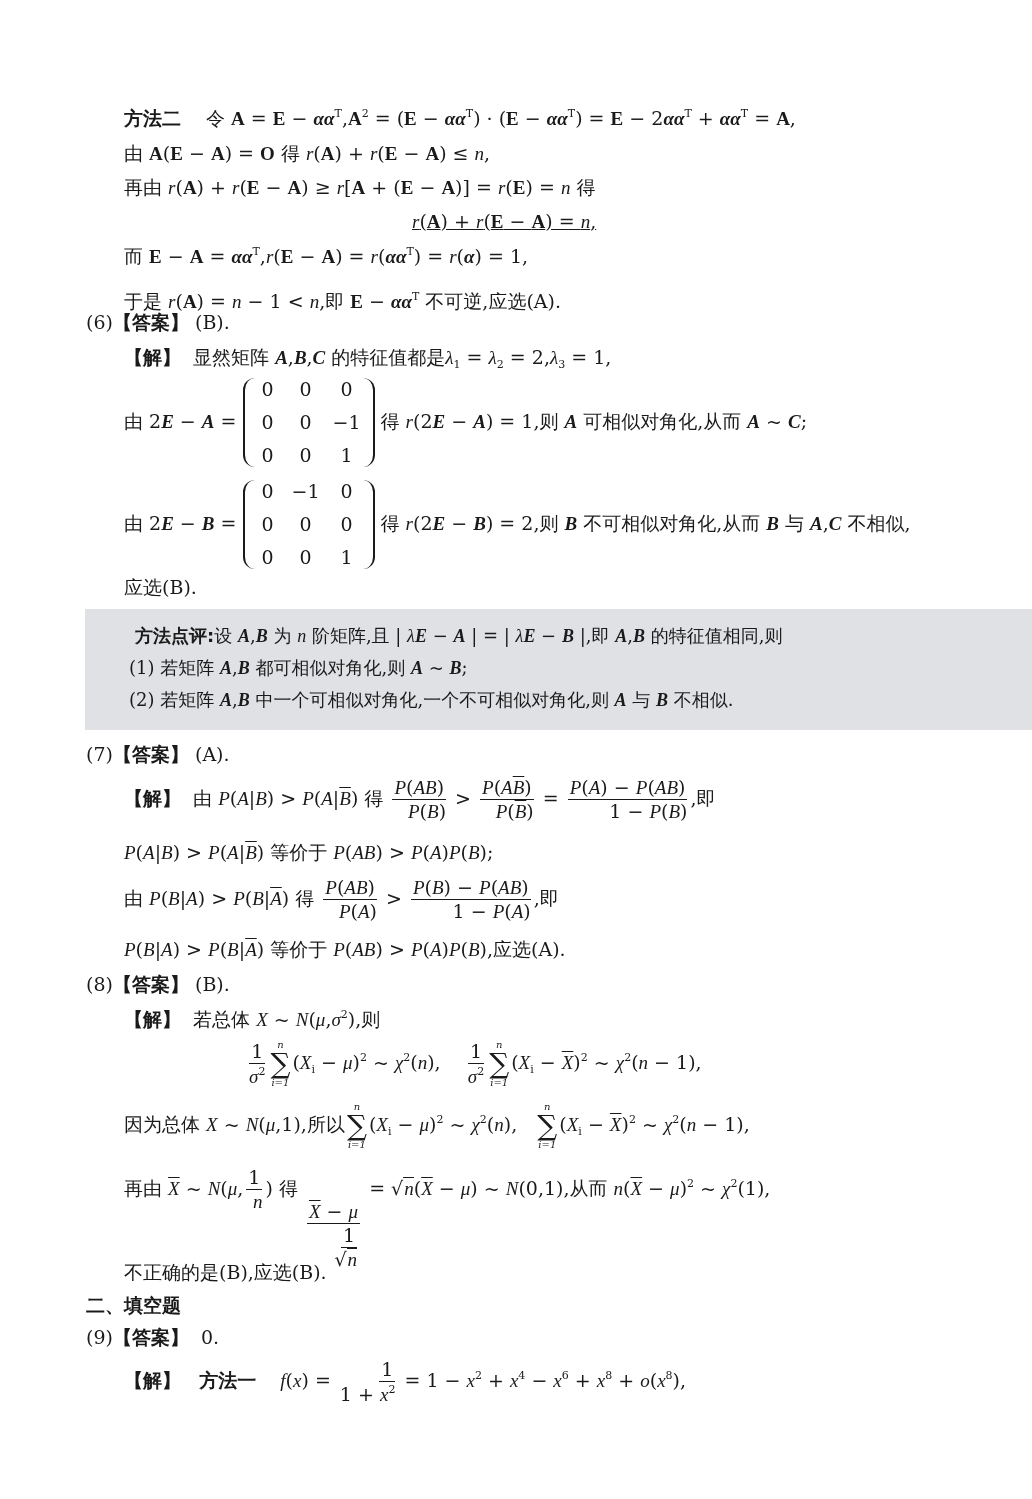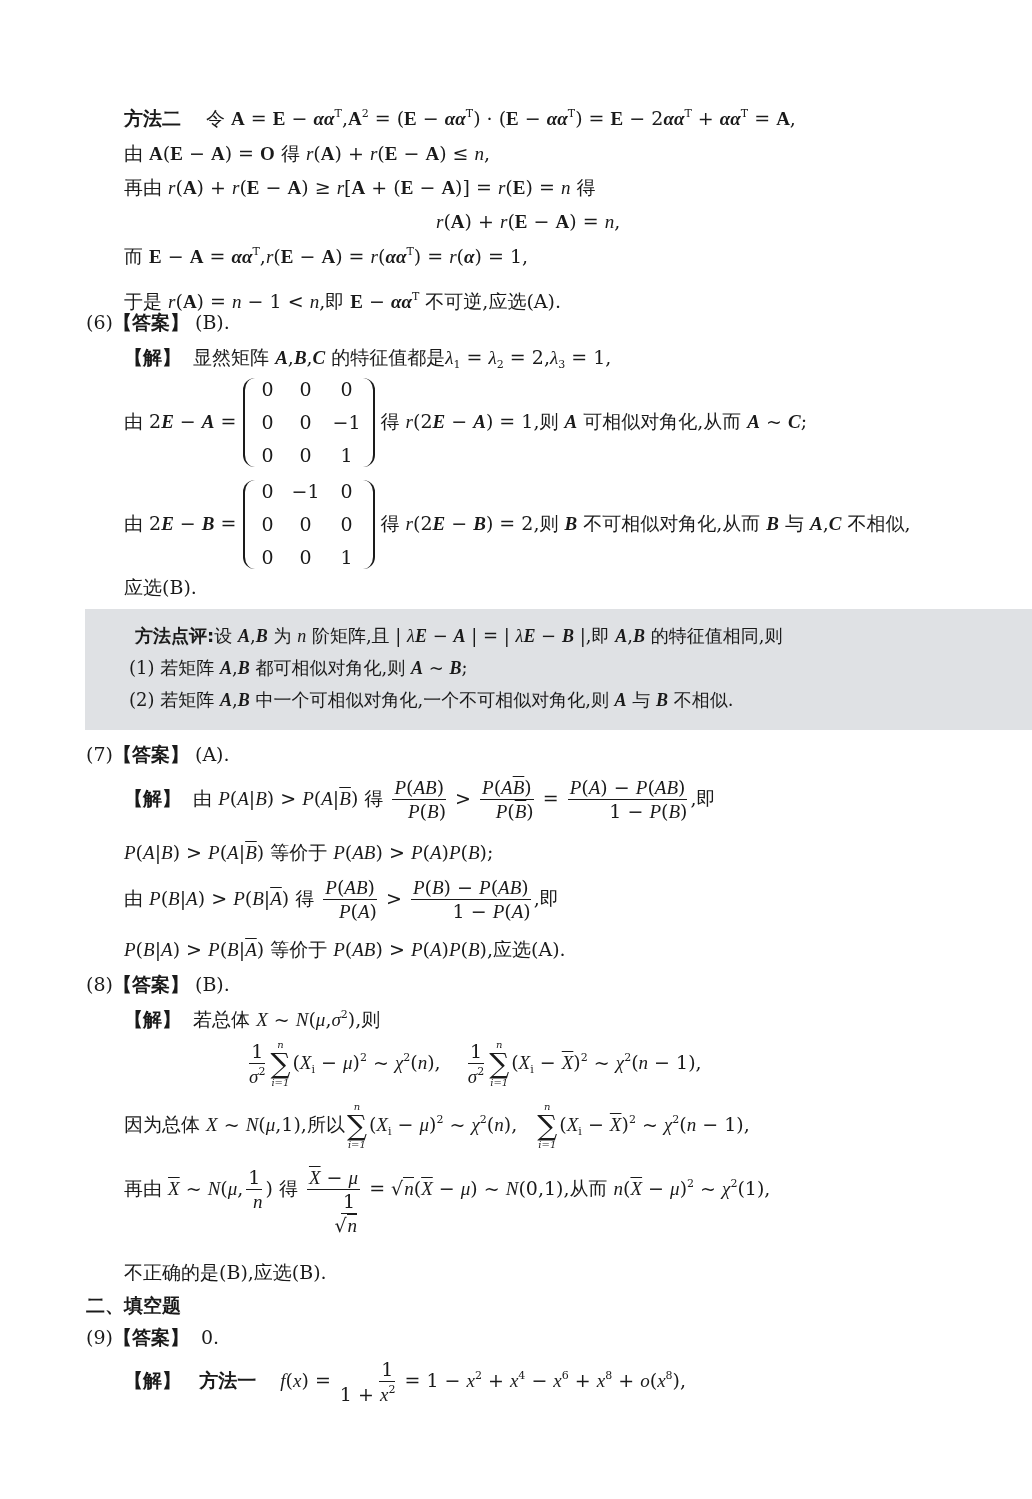--- a/index.html
+++ b/index.html
@@ -39,21 +39,21 @@
   <span class="b">方法二</span>
   <span class="m">&nbsp;&nbsp;&nbsp;&nbsp;</span><span>令</span>
   <span class="mb">A</span> = <span class="mb">E</span> − <span class="mbi">αα</span><sup>T</sup>,<span class="mb">A</span><sup>2</sup> = (<span class="mb">E</span> − <span class="mbi">αα</span><sup>T</sup>) · (<span class="mb">E</span> − <span class="mbi">αα</span><sup>T</sup>) = <span class="mb">E</span> − 2<span class="mbi">αα</span><sup>T</sup> + <span class="mbi">αα</span><sup>T</sup> = <span class="mb">A</span>,
 </div>
 <div class="line" style="left:124px; top:144px;">
   <span>由</span> <span class="mb">A</span>(<span class="mb">E</span> − <span class="mb">A</span>) = <span class="mb">O</span> <span>得</span> <span class="mi">r</span>(<span class="mb">A</span>) + <span class="mi">r</span>(<span class="mb">E</span> − <span class="mb">A</span>) ≤ <span class="mi">n</span>,
 </div>
 <div class="line" style="left:124px; top:178px;">
   <span>再由</span> <span class="mi">r</span>(<span class="mb">A</span>) + <span class="mi">r</span>(<span class="mb">E</span> − <span class="mb">A</span>) ≥ <span class="mi">r</span>[<span class="mb">A</span> + (<span class="mb">E</span> − <span class="mb">A</span>)] = <span class="mi">r</span>(<span class="mb">E</span>) = <span class="mi">n</span> <span>得</span>
 </div>
-<div class="line" style="left:436px; top:212px;">
+<div class="line" style="left:412px; top:212px;text-decoration:underline;">
   <span class="mi">r</span>(<span class="mb">A</span>) + <span class="mi">r</span>(<span class="mb">E</span> − <span class="mb">A</span>) = <span class="mi">n</span>,
 </div>
 <div class="line" style="left:124px; top:246px;">
   <span>而</span> <span class="mb">E</span> − <span class="mb">A</span> = <span class="mbi">αα</span><sup>T</sup>,<span class="mi">r</span>(<span class="mb">E</span> − <span class="mb">A</span>) = <span class="mi">r</span>(<span class="mbi">αα</span><sup>T</sup>) = <span class="mi">r</span>(<span class="mbi">α</span>) = 1,
 </div>
 <div class="line" style="left:124px; top:291px;">
   <span>于是</span> <span class="mi">r</span>(<span class="mb">A</span>) = <span class="mi">n</span> − 1 &lt; <span class="mi">n</span>,<span>即</span> <span class="mb">E</span> − <span class="mbi">αα</span><sup>T</sup> <span>不可逆</span>,<span>应选</span>(A).
 </div>
 
 <div class="line" style="left:86px; top:313px;">
@@ -184,21 +184,21 @@
       <span class="top">n</span>
       <span class="sig">∑</span>
       <span class="bot">i=1</span>
     </span>(<span class="mi">X</span><sub>i</sub> − <span class="mi ov">X</span>)<sup>2</sup> ~ <span class="mi">χ</span><sup>2</sup>(<span class="mi">n</span> − 1),
 </div>
 <div class="line" style="left:124px; top:1168px;">
   <span>再由</span> <span class="mi ov">X</span> ~ <span class="mi">N</span>(<span class="mi">μ</span>,<span class="frac">
       <span class="num">1</span>
       <span class="den"><span class="mi">n</span></span>
     </span>) <span>得</span>
-  <span class="frac" style="vertical-align: top;">
+  <span class="frac" style="vertical-align: top; margin-top: 34px;">
       <span class="num"><span class="mi ov">X</span> − <span class="mi">μ</span></span>
       <span class="den"><span class="frac">
           <span class="num">1</span>
           <span class="den">√<span class="mi sqrt">n</span></span>
         </span></span>
     </span>
   = √<span class="mi sqrt">n</span>(<span class="mi ov">X</span> − <span class="mi">μ</span>) ~ <span class="mi">N</span>(0,1),<span>从而</span> <span class="mi">n</span>(<span class="mi ov">X</span> − <span class="mi">μ</span>)<sup>2</sup> ~ <span class="mi">χ</span><sup>2</sup>(1),
 </div>
 <div class="line" style="left:124px; top:1263px;">
   <span>不正确的是</span>(B),<span>应选</span>(B).

